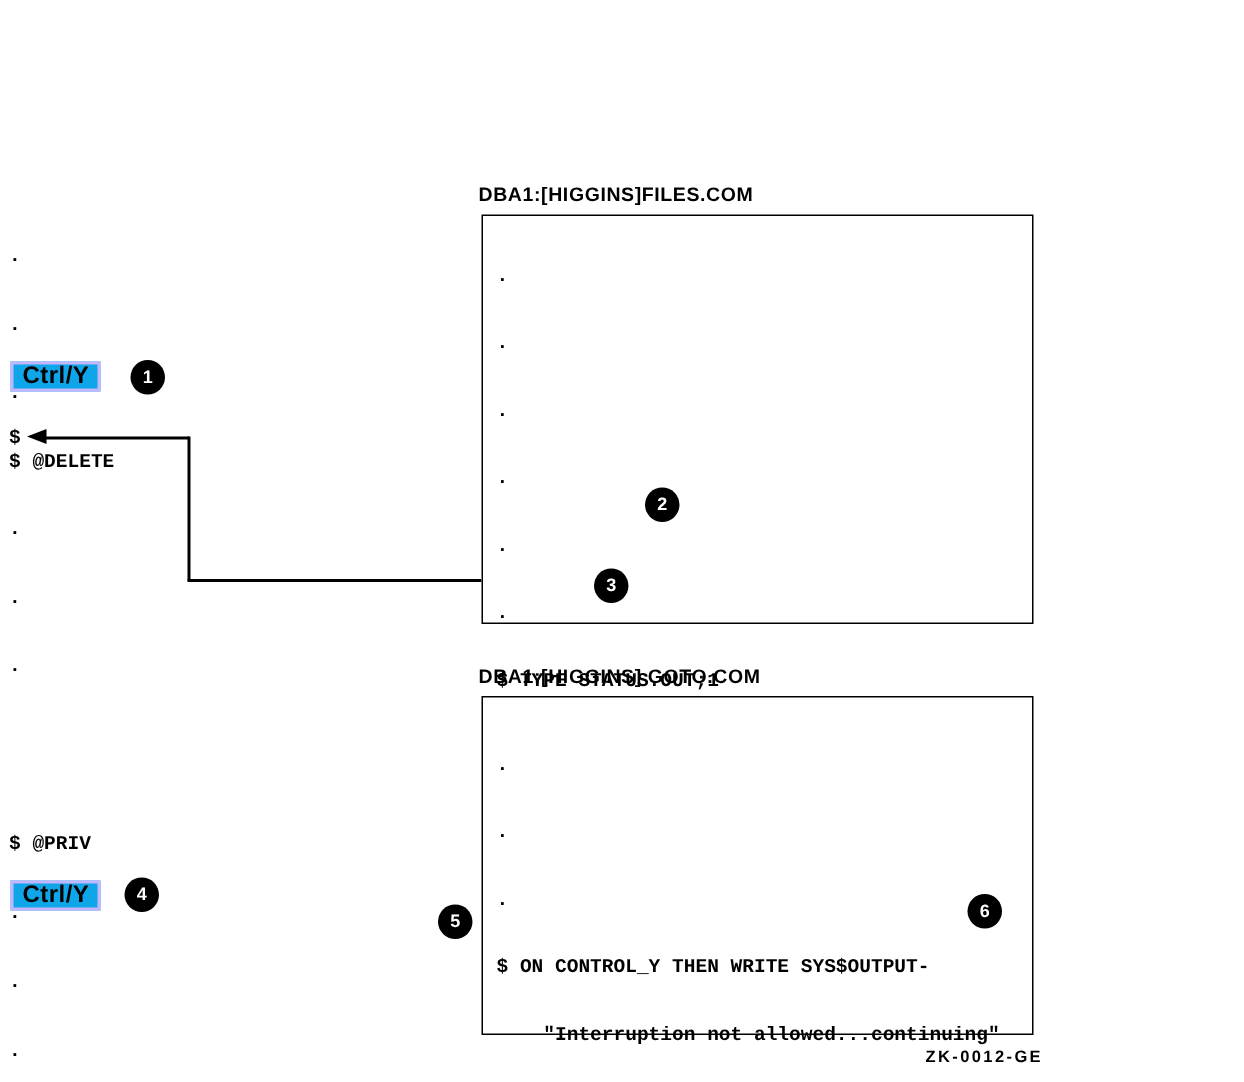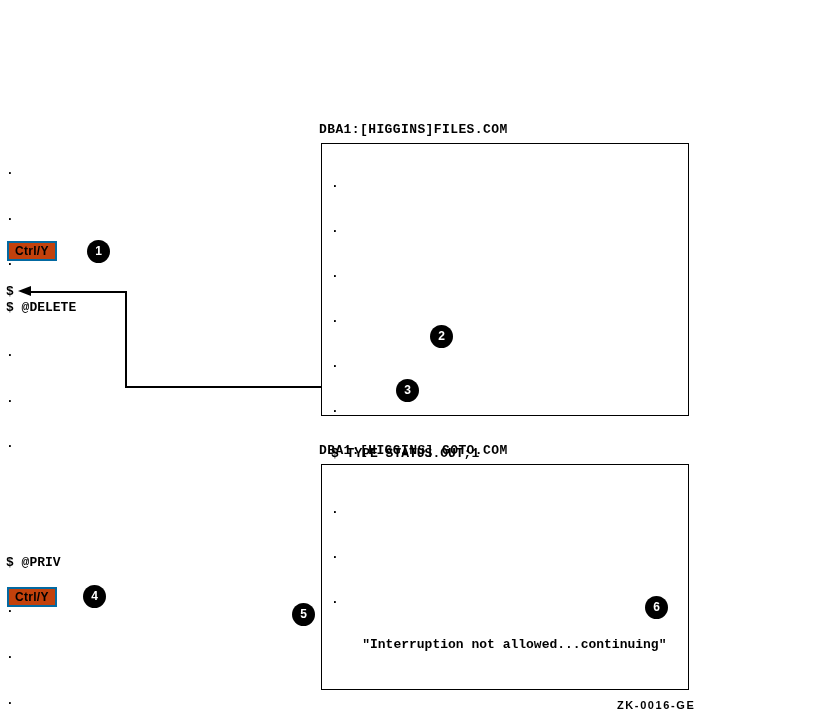--- a/index.html
+++ b/index.html
@@ -5,24 +5,24 @@
   html,body{margin:0;padding:0;background:#fff;}
   .stage{position:relative;width:829px;height:721px;background:#ffffff;overflow:hidden;
          font-family:"Liberation Sans",sans-serif;color:#000;}
   .mono{font-family:"Liberation Mono","DejaVu Sans Mono",monospace;font-weight:bold;
         font-size:13px;white-space:pre;color:#000;}
   .col{position:absolute;}
   .ln{height:15px;line-height:15px;}
   .st-ln{height:15.5px;line-height:15.5px;}
   .sb-ln{height:16px;line-height:16px;}
   .codebox{position:absolute;border:1.5px solid #000;background:#fff;box-sizing:border-box;}
-  .boxtitle{position:absolute;font-family:Liberation Mono, monospace;font-weight:bold;
+  .boxtitle{position:absolute;font-family:Liberation Sans, sans-serif;font-weight:bold;
             font-size:13px;letter-spacing:.4px;white-space:pre;}
-  .keybox{position:absolute;border:2px solid #0369a1;background:#c2410c;box-sizing:border-box;
-          height:20px;padding:0 6px;font-weight:bold;font-size:12px;line-height:16px;
+  .keybox{position:absolute;border:2px solid #c4b5fd;background:#0ea5e9;box-sizing:border-box;
+          height:20px;padding:0 6px;font-weight:bold;font-size:16px;line-height:16px;
           letter-spacing:.3px;}
   .callout{position:absolute;width:23px;height:23px;border-radius:50%;background:#000;
            color:#fff;text-align:center;line-height:23px;font-size:12px;font-weight:bold;
            z-index:5;}
   .hline,.vline{position:absolute;background:#000;}
   .hline{height:1.5px;} .vline{width:1.5px;}
   .arrowhead{position:absolute;width:0;height:0;border-top:5px solid transparent;
              border-bottom:5px solid transparent;border-right:13px solid #000;}
   .prompt{position:absolute;}
   .footer{position:absolute;font-weight:bold;font-size:11px;letter-spacing:1.6px;}
@@ -85,27 +85,28 @@
   <div class="keybox" style="left:7px;top:587px;">Ctrl/Y</div>
   <div class="callout" style="left:83px;top:585px;">4</div>
   <div class="callout" style="left:292px;top:603px;">5</div>
 
   <div class="boxtitle" style="left:319px;top:443px;">DBA1:[HIGGINS] GOTO.COM</div>
   <div class="codebox" style="left:321px;top:464px;width:368px;height:226px;"></div>
   <div class="col mono" style="left:331px;top:472px;">
     <div class="ln">.</div>
     <div class="ln">.</div>
     <div class="ln">.</div>
+    <div class="ln">$ ON CONTROL_Y THEN WRITE SYS$OUTPUT-</div>
     <div class="ln">    "Interruption not allowed...continuing"</div>
     
     
     
     
     
     
     
     
   </div>
   <div class="callout" style="left:645px;top:596px;">6</div>
 
-  <div class="footer" style="left:617px;top:699px;">ZK-0016-GE</div>
+  <div class="footer" style="left:617px;top:699px;">ZK-0012-GE</div>
 
 </div>
 
 </body></html>

